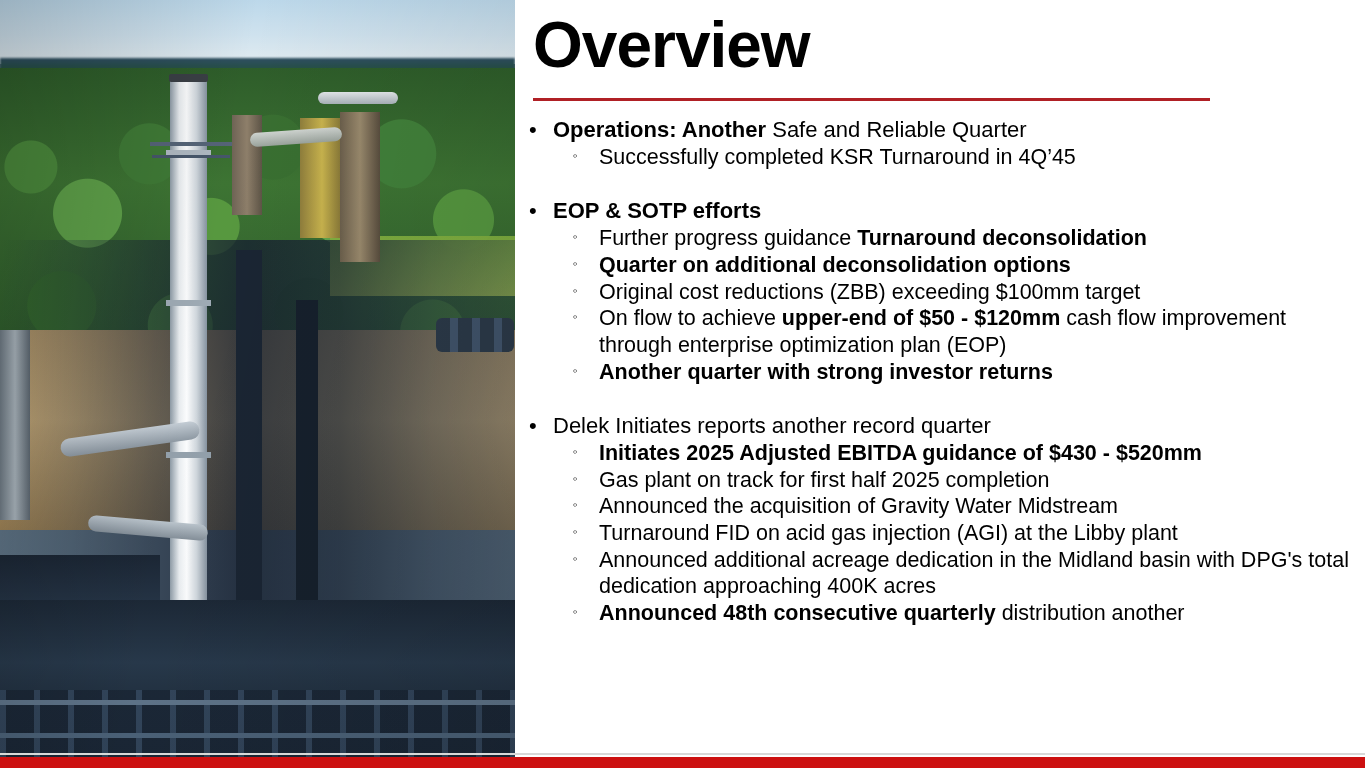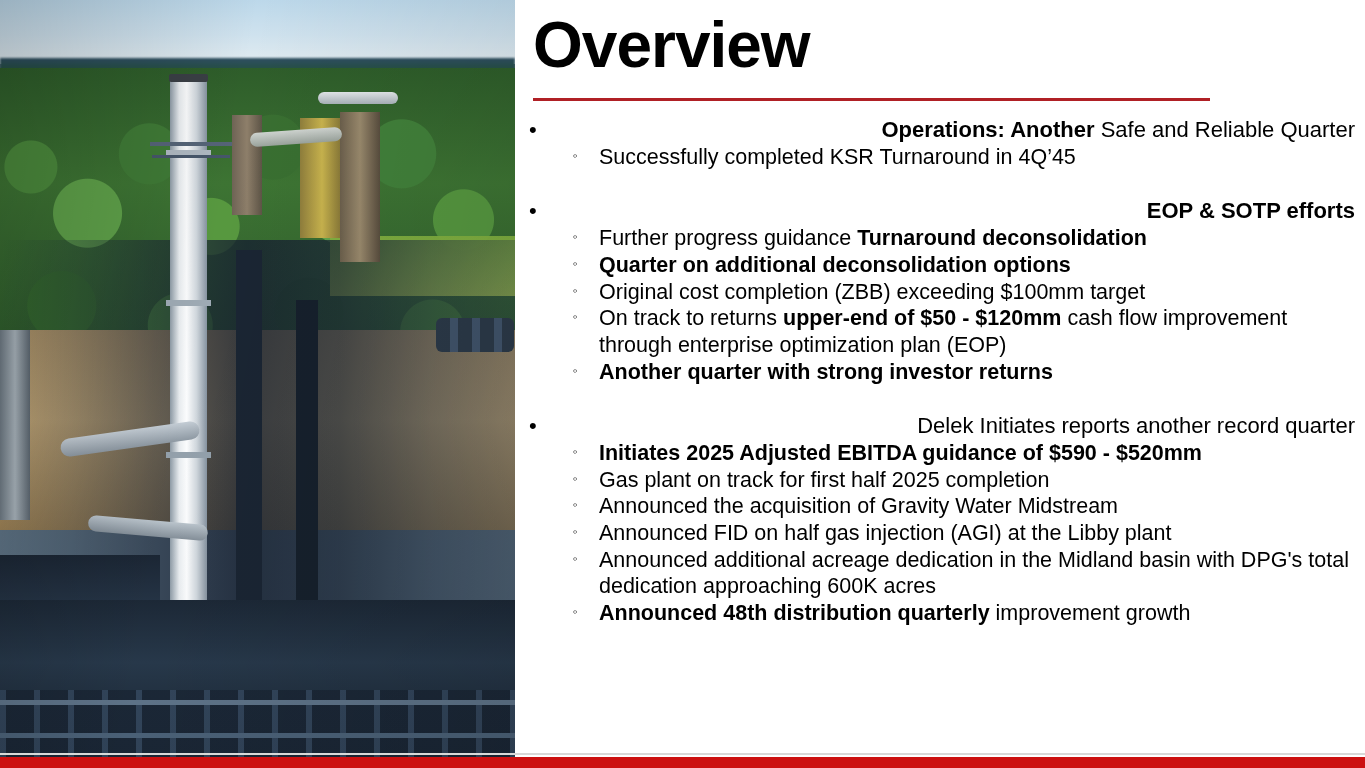--- a/index.html
+++ b/index.html
@@ -86,21 +86,21 @@
   
   .content{position:absolute;left:515px;top:0;width:850px;height:757px;background:#fff;}
   .title{position:absolute;left:18px;top:12px;font-size:64px;font-weight:bold;
          letter-spacing:-1px;color:#000;line-height:1.05;}
   .title-rule{position:absolute;left:18px;top:98px;width:677px;height:3px;background:#b02025;}
 
   .bullets{position:absolute;left:10px;top:117px;width:830px;}
   .b1{display:flex;align-items:flex-start;font-size:22px;color:#000;line-height:1.22;
       margin:0 0 0 0;}
   .b1 .mk{width:24px;flex:0 0 24px;text-align:left;font-size:22px;line-height:1.22;padding-left:4px;}
-  .b1 .tx{flex:1;text-align:right;}
+  .b1 .tx{flex:1;}
   .b2{display:flex;align-items:flex-start;font-size:21.5px;color:#000;line-height:1.24;}
   .b2 .mk{width:26px;flex:0 0 26px;text-align:left;font-size:13px;line-height:1.9;padding-left:48px;}
   .b2 .tx{flex:1;}
   .spacer{height:28px;}
   b{font-weight:bold;}
 
   
   .bottom-line{position:absolute;left:0;top:753px;width:1365px;height:2px;background:#d8d8d8;}
   .bottom-bar{position:absolute;left:0;top:757px;width:1365px;height:11px;background:#cc1010;}
 </style>
@@ -163,57 +163,57 @@
         <div class="b2">
           <span class="mk">◦</span>
           <span class="tx"><span>Further progress guidance </span><b>Turnaround deconsolidation</b></span>
         </div>
         <div class="b2">
           <span class="mk">◦</span>
           <span class="tx"><b>Quarter on additional deconsolidation options</b></span>
         </div>
         <div class="b2">
           <span class="mk">◦</span>
-          <span class="tx"><span>Original cost completion (ZBB) exceeding $100mm target</span></span>
-        </div>
-        <div class="b2">
-          <span class="mk">◦</span>
-          <span class="tx"><span>On track to returns </span><b>upper-end of $50 - $120mm</b><span> cash flow improvement through enterprise optimization plan (EOP)</span></span>
+          <span class="tx"><span>Original cost reductions (ZBB) exceeding $100mm target</span></span>
+        </div>
+        <div class="b2">
+          <span class="mk">◦</span>
+          <span class="tx"><span>On flow to achieve </span><b>upper-end of $50 - $120mm</b><span> cash flow improvement through enterprise optimization plan (EOP)</span></span>
         </div>
         <div class="b2">
           <span class="mk">◦</span>
           <span class="tx"><b>Another quarter with strong investor returns</b></span>
         </div>
         <div class="spacer"></div>
         <div class="b1">
           <span class="mk">•</span>
           <span class="tx"><span>Delek Initiates reports another record quarter</span></span>
         </div>
         <div class="b2">
           <span class="mk">◦</span>
-          <span class="tx"><b>Initiates 2025 Adjusted EBITDA guidance of $590 - $520mm</b></span>
+          <span class="tx"><b>Initiates 2025 Adjusted EBITDA guidance of $430 - $520mm</b></span>
         </div>
         <div class="b2">
           <span class="mk">◦</span>
           <span class="tx"><span>Gas plant on track for first half 2025 completion</span></span>
         </div>
         <div class="b2">
           <span class="mk">◦</span>
           <span class="tx"><span>Announced the acquisition of Gravity Water Midstream</span></span>
         </div>
         <div class="b2">
           <span class="mk">◦</span>
-          <span class="tx"><span>Announced FID on half gas injection (AGI) at the Libby plant</span></span>
-        </div>
-        <div class="b2">
-          <span class="mk">◦</span>
-          <span class="tx"><span>Announced additional acreage dedication in the Midland basin with DPG's total dedication approaching 600K acres</span></span>
-        </div>
-        <div class="b2">
-          <span class="mk">◦</span>
-          <span class="tx"><b>Announced 48th distribution quarterly</b><span> improvement growth</span></span>
+          <span class="tx"><span>Turnaround FID on acid gas injection (AGI) at the Libby plant</span></span>
+        </div>
+        <div class="b2">
+          <span class="mk">◦</span>
+          <span class="tx"><span>Announced additional acreage dedication in the Midland basin with DPG's total dedication approaching 400K acres</span></span>
+        </div>
+        <div class="b2">
+          <span class="mk">◦</span>
+          <span class="tx"><b>Announced 48th consecutive quarterly</b><span> distribution another</span></span>
         </div>
       </div>
   </div>
 
   <div class="bottom-line"></div>
   <div class="bottom-bar"></div>
 </div>
 
 </body></html>

